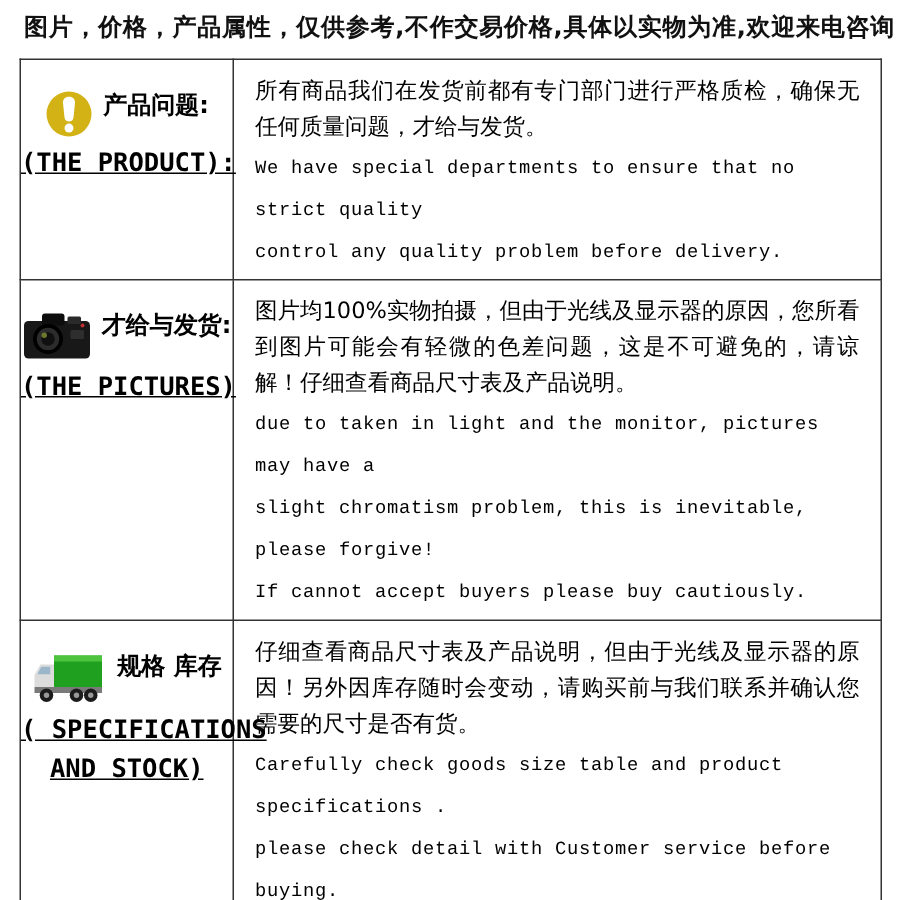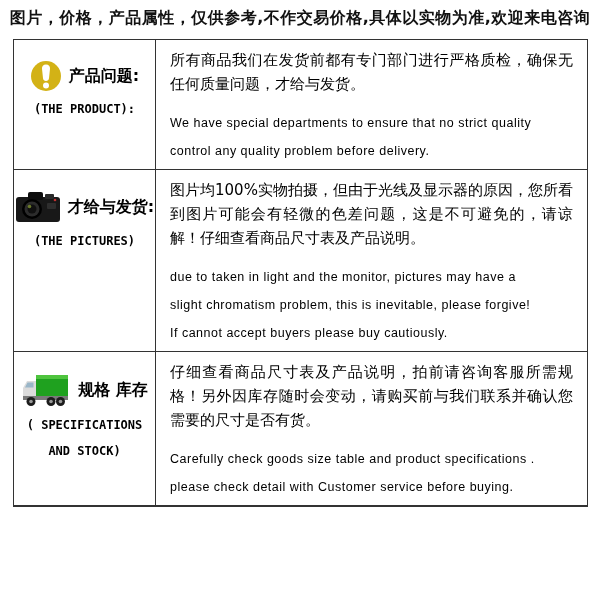--- a/index.html
+++ b/index.html
@@ -2,26 +2,27 @@
 <html><head>
 <meta charset="utf-8">
 <style>
   html,body{margin:0;padding:0;}
   body{
     width:600px;height:600px;background:#ffffff;
     font-family:"DejaVu Sans","Liberation Sans",sans-serif;
     color:#000;overflow:hidden;
   }
   .page-title{
-    text-align:center;
+    text-align:left;
     font-size:16px;
     font-weight:bold;
     padding-top:8px;
     letter-spacing:0.5px;
     color:#111;
+    margin-left:16px;
   }
   table.info-table{
     border-collapse:collapse;
     table-layout:fixed;
     width:575px;
     margin:10px 0 0 13px;
     border:1px solid #333;
     border-bottom-width:2px;
   }
   td{
@@ -32,51 +33,52 @@
   tr.r1{height:109px;}
   tr.r2{height:164px;}
   tr.r3{height:144px;}
   .label-cell{
     width:142px;
     text-align:center;
     padding-top:20px;
   }
   .label-top{
     display:flex;
-    align-items:center;
+    align-items:flex-start;
     justify-content:center;
     gap:7px;
     margin-bottom:4px;
   }
   .label-cn{
     font-size:16px;
     font-weight:bold;
     white-space:nowrap;
   }
   .label-en{
     font-family:"DejaVu Sans Mono","Liberation Mono",monospace;
-    font-size:12px;
+    font-size:17px;
     font-weight:bold;
     line-height:26px;
     white-space:nowrap;
+    text-decoration:underline;
   }
   .content-cell{
     padding:8px 14px 4px 14px;
   }
   .cn{
     font-size:15px;
     line-height:24px;
     text-align:justify;
   }
   .en{
-    font-family:Liberation Sans, sans-serif;
+    font-family:Liberation Mono, monospace;
     font-size:12.5px;
     line-height:28px;
     white-space:pre-line;
-    margin-top:13px;
+    margin-top:2px;
     letter-spacing:0.5px;
   }
   .icon{display:inline-flex;flex:0 0 auto;}
 </style>
 </head>
 <body>
 
 <div class="page-title">图片，价格，产品属性，仅供参考,不作交易价格,具体以实物为准,欢迎来电咨询</div>
 
 <table class="info-table">
@@ -152,20 +154,20 @@
             <circle cx="39.5" cy="29.5" r="4.5" fill="#1c1c1c"></circle>
             <circle cx="39.5" cy="29.5" r="1.8" fill="#999999"></circle>
           </svg>
         </span>
         <span class="label-cn">规格 库存</span>
       </div>
       <div class="label-en">( SPECIFICATIONS</div>
       <div class="label-en">AND STOCK)</div>
     </td>
     <td class="content-cell">
-      <div class="cn">仔细查看商品尺寸表及产品说明，拍前请咨询客服所需规格！另外因库存随时会变动，请购买前与我们联系并确认您需要的尺寸是否有货。</div>
+      <div class="cn">仔细查看商品尺寸表及产品说明，但由于光线及显示器的原因！另外因库存随时会变动，请购买前与我们联系并确认您需要的尺寸是否有货。</div>
       <div class="en">Carefully check goods size table and product specifications .
 please check detail with Customer service before buying.</div>
     </td>
   </tr>
 
 </tbody>
   </table>
 
 </body></html>

